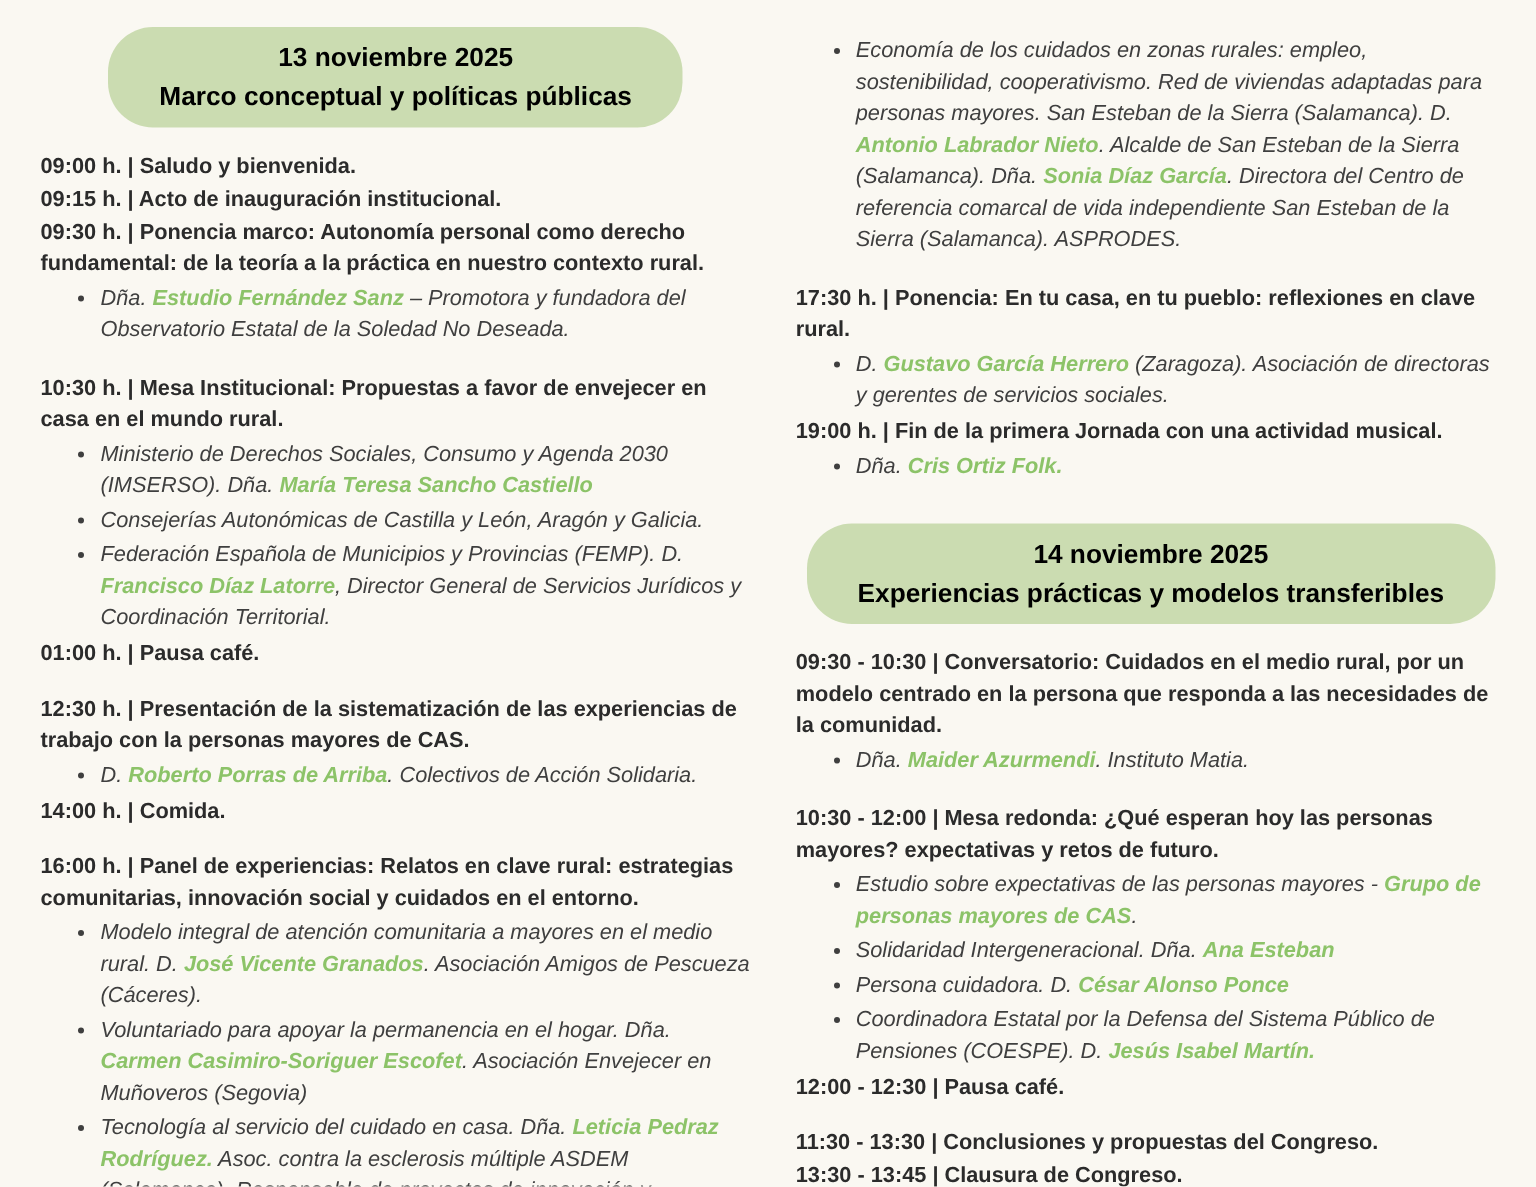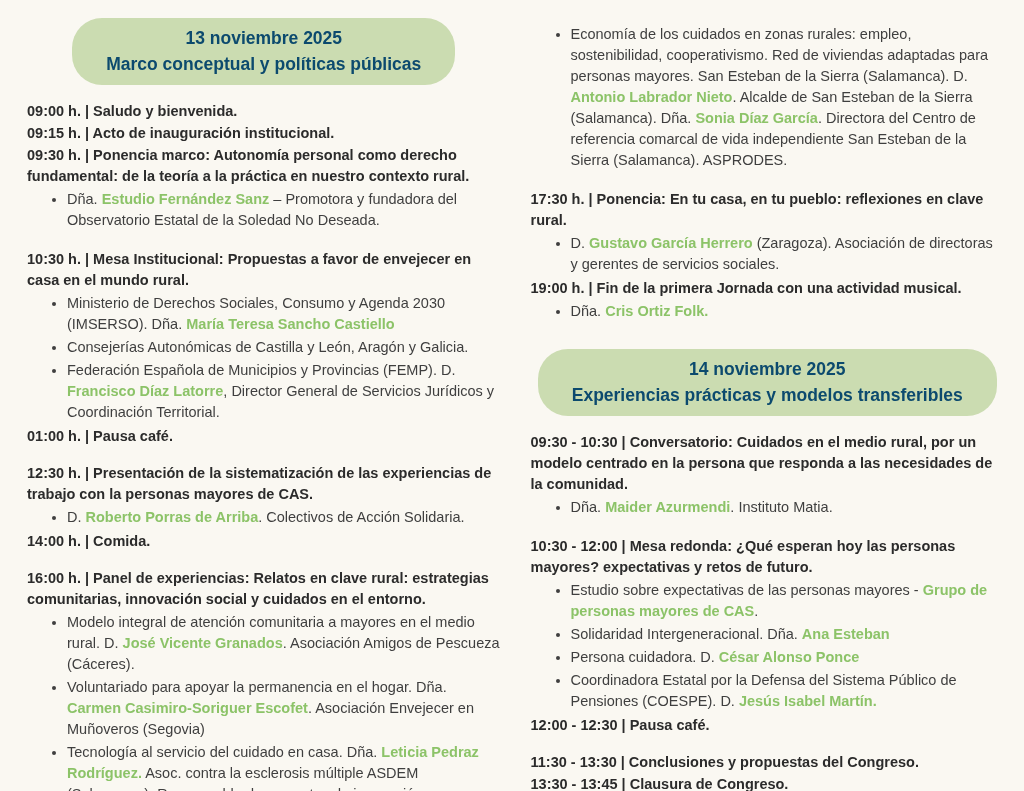--- a/index.html
+++ b/index.html
@@ -22,39 +22,40 @@
     padding: 7px 34px;
     width: fit-content;
     max-width: 100%;
     margin: 10px auto 16px auto;
     text-align: center;
   }
   .badge-line {
     font-weight: bold;
     font-size: 17.5px;
     line-height: 1.5;
-    color: #0c4a6e;
+    color: #000000;
   }
   .heading {
     font-weight: bold;
     font-size: 14.5px;
     line-height: 1.45;
     color: #2b2b2b;
     margin: 1px 0;
   }
   ul.bullets {
     list-style: disc;
     margin: 2px 0 3px 0;
     padding-left: 40px;
   }
   ul.bullets li {
     font-size: 14.5px;
     line-height: 1.45;
     color: #3f3f3f;
     margin-bottom: 2px;
+    font-style: italic;
   }
   .seg-n { color: #3f3f3f; }
   .seg-g { color: #8cc368; font-weight: bold; }
   .gap { height: 14px; }
 </style>
 </head>
 <body>
 
 <div class="page" id="columns">
     <div class="col">

